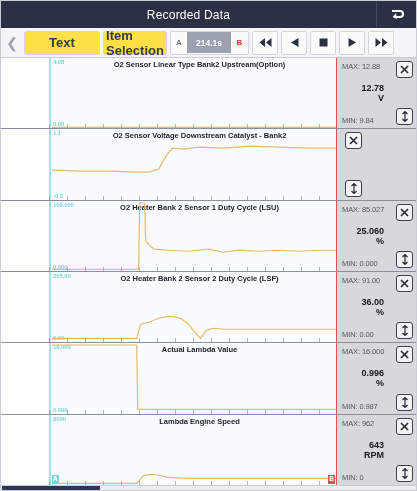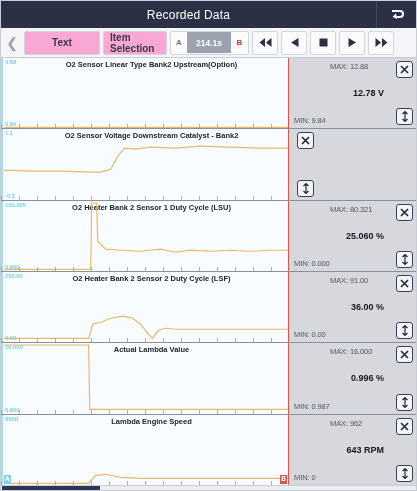--- a/index.html
+++ b/index.html
@@ -55,25 +55,25 @@
   }
   .nav-chevron {
     width: 18px; height: 26px;
     display: flex; align-items: center; justify-content: center;
     color: #9aa0ae;
     font-size: 14px;
     flex: 0 0 auto;
   }
   .tbtn {
     height: 24px;
-    background: #f9a8d4;
+    background: #fde047;
     border: 1px solid #d3d6dd;
     border-radius: 2px;
     display: flex; align-items: center; justify-content: center;
-    font-size: 10px;
+    font-size: 13px;
     font-weight: bold;
     color: #343a49;
     padding: 0 6px;
     flex: 0 0 auto;
   }
   .tbtn.wide-text { width: 76px; }
   .tbtn.wide-item { width: 64px; }
   .ab-group {
     height: 24px;
     border: 1px solid #d3d6dd;
@@ -129,20 +129,21 @@
   }
   .row:last-child { border-bottom: none; }
 
   .graph {
     position: relative;
     width: 288px;
     flex: 0 0 288px;
     background: #f8fcfe;
     border-right: 1px solid #d9564a;
     overflow: hidden;
+    margin-left: 48px;
   }
   .yaxis {
     position: absolute;
     left: 0; top: 0; bottom: 0;
     width: 2px;
     background: #9fe2e8;
   }
   .ylabel {
     position: absolute;
     left: 4px;
@@ -184,21 +185,21 @@
     flex: 1 1 auto;
     position: relative;
   }
   .maxtxt, .mintxt {
     position: absolute;
     left: 5px;
     font-size: 7.5px;
     color: #51565f;
     letter-spacing: -.1px;
   }
-  .maxtxt { top: 4px; margin-left: 36px; }
+  .maxtxt { top: 4px; }
   .mintxt { bottom: 3px; }
   .curval {
     position: absolute;
     left: 16px; right: 4px;
     top: 50%;
     transform: translateY(-50%);
     text-align: right;
     font-size: 9px;
     font-weight: bold;
     color: #15181f;
@@ -397,21 +398,21 @@
         <div class="ylabel bot">0.000</div>
         <div class="trace">
           <svg viewBox="0 0 288 70" preserveAspectRatio="none">
             <polyline points="3,68 90,68 91,2 96,2 97,40 105,48 120,49 140,50 160,48 175,51 190,49 210,50 230,49 250,50 270,49 288,49" fill="none" stroke="#e8b96a" stroke-width="1.2"></polyline>
           </svg>
         </div>
         <div class="xticks"></div>
       </div>
       <div class="info">
         <div class="info-left">
-          <div class="maxtxt">MAX: 80.321</div>
+          <div class="maxtxt">MAX: 85.027</div>
           <div class="curval">25.060 %</div>
           <div class="mintxt">MIN: 0.000</div>
         </div>
         <div class="info-btns">
           <div class="ibtn close">
             <span>
               <svg width="9" height="9" viewBox="0 0 9 9">
                   <path d="M1 1 L8 8 M8 1 L1 8" stroke="#222736" stroke-width="1.6" fill="none"></path>
                 </svg>
             </span>

